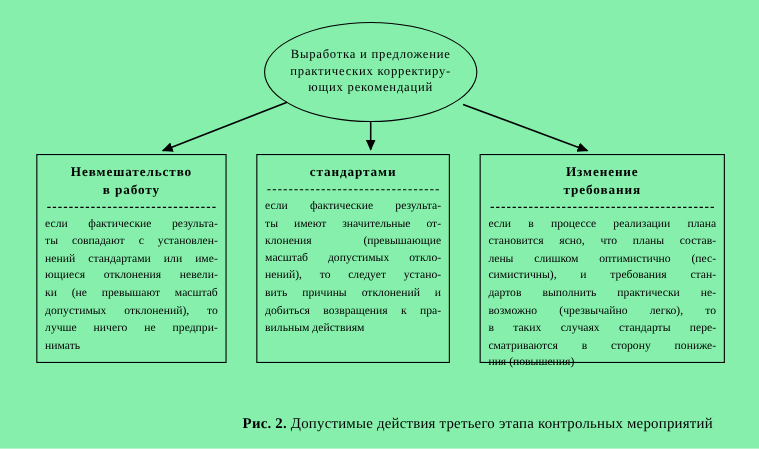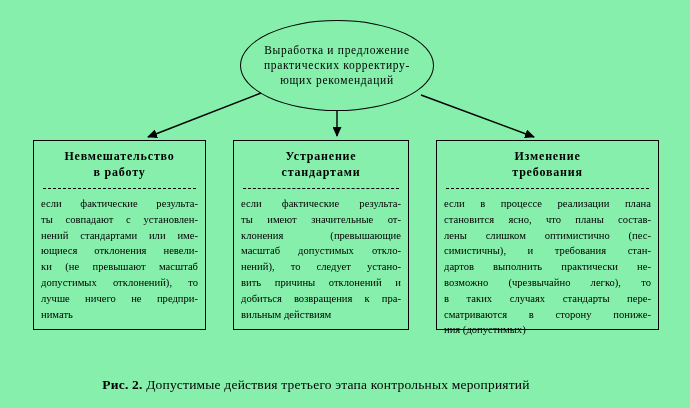--- a/index.html
+++ b/index.html
@@ -64,23 +64,23 @@
     font-size: 10.6px;
     line-height: 15.8px;
     text-align: justify;
     text-align-last: justify;
   }
   .box-body .line:last-child {
     text-align-last: left;
   }
   .caption {
     position: absolute;
-    left: 0; top: 377px;
+    left: 16px; top: 377px;
     width: 632px;
-    text-align: center;
+    text-align: right;
     font-size: 13.5px;
     letter-spacing: 0.2px;
   }
   .caption .cap-label { font-weight: bold; }
 </style>
 </head>
 <body>
 
 <div class="stage">
 
@@ -116,21 +116,20 @@
         <div class="line">ющиеся отклонения невели-</div>
         <div class="line">ки (не превышают масштаб</div>
         <div class="line">допустимых отклонений), то</div>
         <div class="line">лучше ничего не предпри-</div>
         <div class="line">нимать</div>
       </div>
   </div>
 
   <div class="box box-2">
     <div class="box-title">
-        <div class="line">Устранение</div>
         <div class="line">стандартами</div>
       </div>
     <div class="dashes"></div>
     <div class="box-body">
         <div class="line">если фактические результа-</div>
         <div class="line">ты имеют значительные от-</div>
         <div class="line">клонения (превышающие</div>
         <div class="line">масштаб допустимых откло-</div>
         <div class="line">нений), то следует устано-</div>
         <div class="line">вить причины отклонений и</div>
@@ -147,21 +146,21 @@
     <div class="dashes"></div>
     <div class="box-body">
         <div class="line">если в процессе реализации плана</div>
         <div class="line">становится ясно, что планы состав-</div>
         <div class="line">лены слишком оптимистично (пес-</div>
         <div class="line">симистичны), и требования стан-</div>
         <div class="line">дартов выполнить практически не-</div>
         <div class="line">возможно (чрезвычайно легко), то</div>
         <div class="line">в таких случаях стандарты пере-</div>
         <div class="line">сматриваются в сторону пониже-</div>
-        <div class="line">ния (допустимых)</div>
+        <div class="line">ния (повышения)</div>
       </div>
   </div>
 
   <div class="caption">
     <span class="cap-label">Рис. 2.</span><span> Допустимые  действия третьего  этапа  контрольных мероприятий</span>
   </div>
 
 </div>
 
 </body></html>

